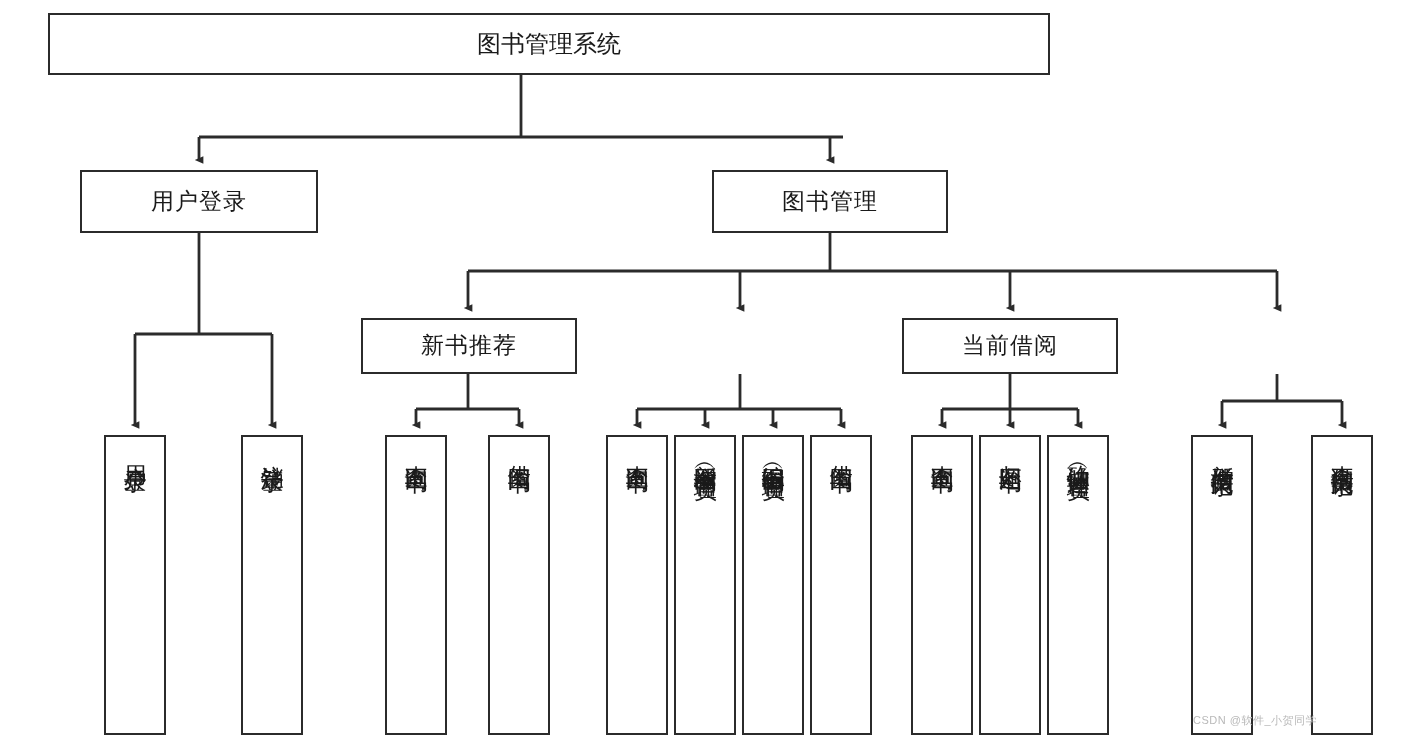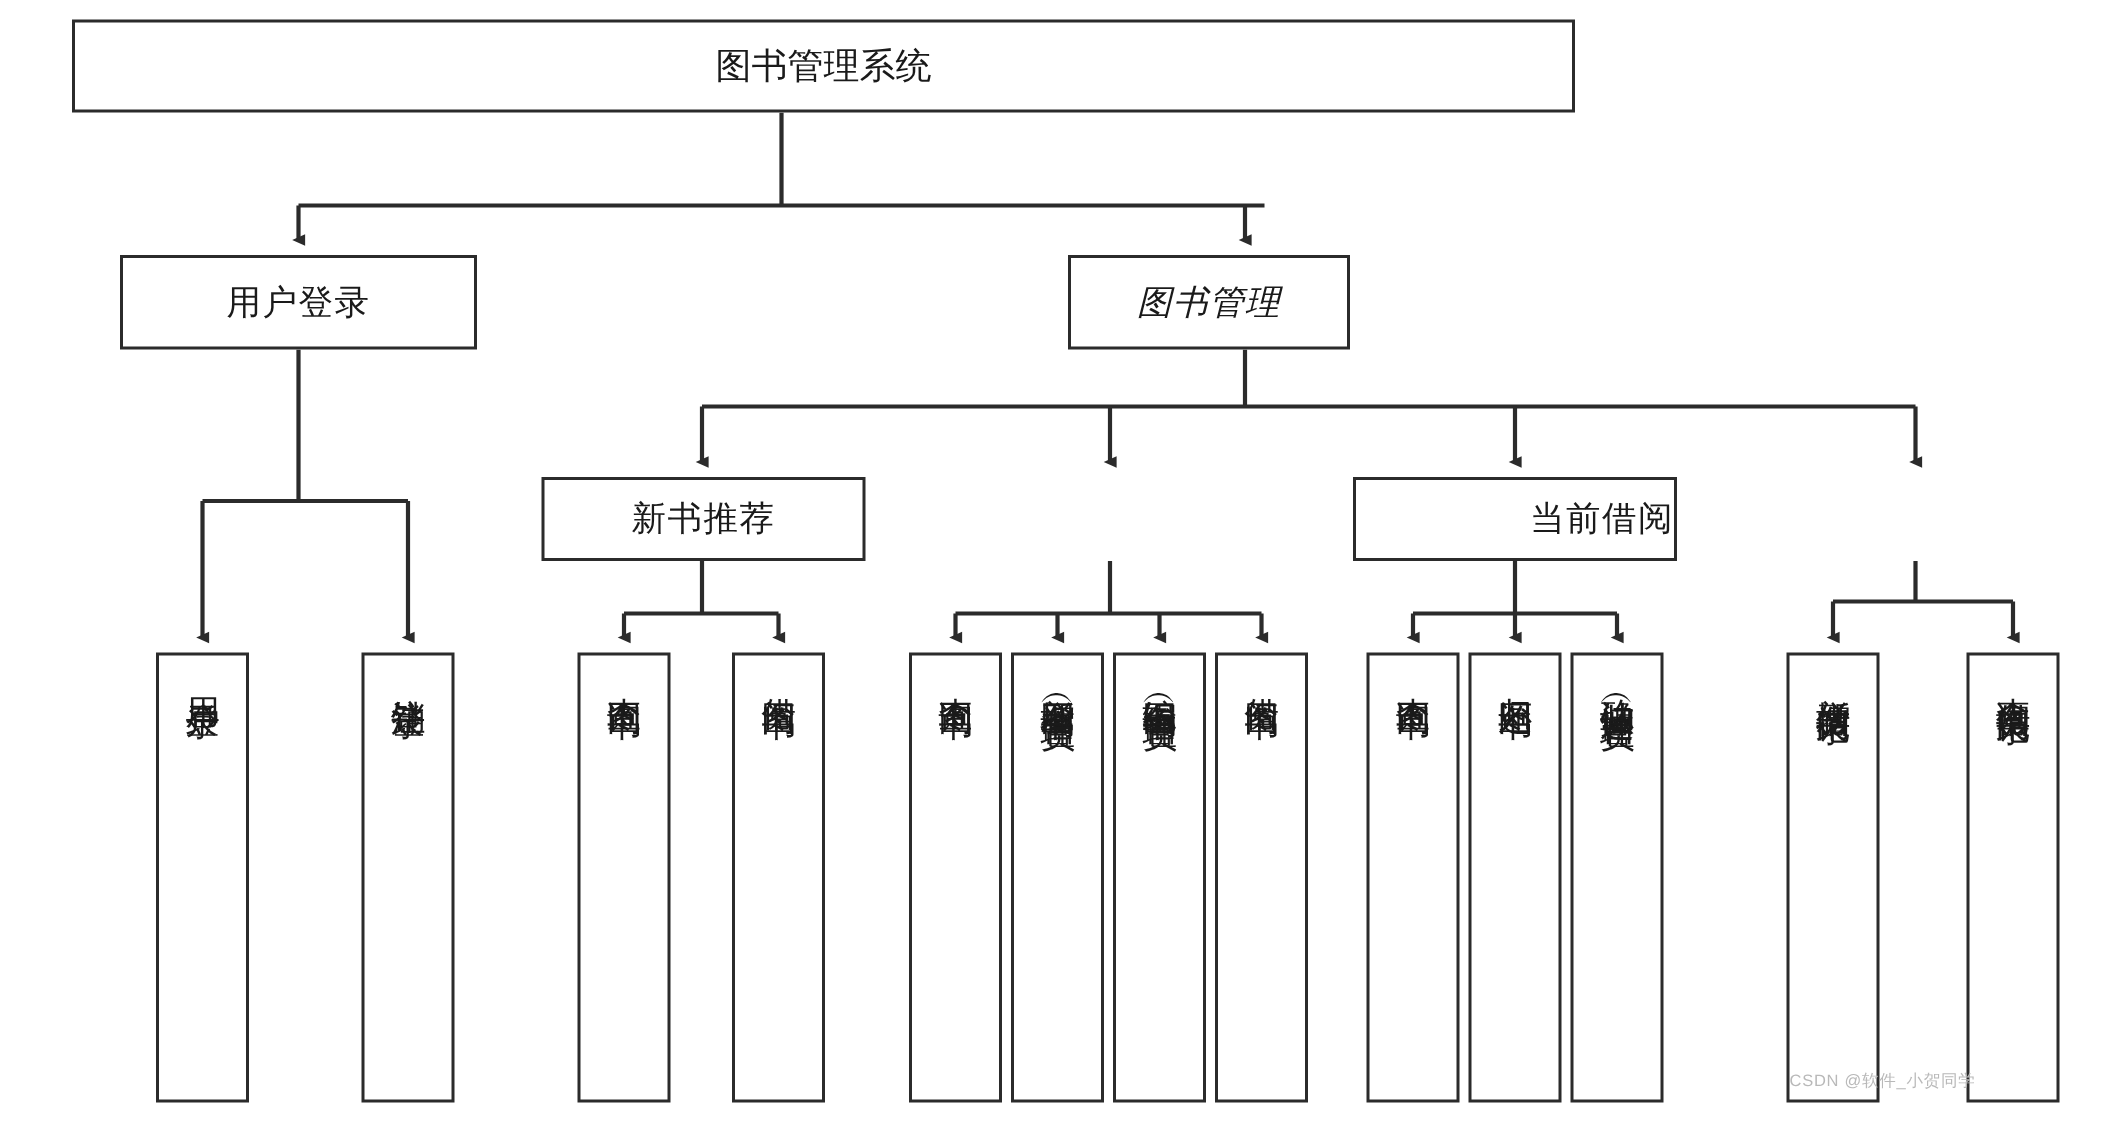--- a/index.html
+++ b/index.html
@@ -122,30 +122,30 @@
   </svg>
 
   <div class="node root" style="left:20px; top:13px; width:1002px; height:62px;margin-left:28px;">
     <span>图书管理系统</span>
   </div>
 
   <div class="node h" style="left:80px; top:170px; width:238px; height:63px;">
     <span>用户登录</span>
   </div>
 
-  <div class="node h" style="left:712px; top:170px; width:188px; height:63px;font-style:italic;">
+  <div class="node h" style="left:712px; top:170px; width:236px; height:63px;">
     <span>图书管理</span>
   </div>
 
   <div class="node h" style="left:361px; top:318px; width:216px; height:56px;">
     <span>新书推荐</span>
   </div>
 
 
-  <div class="node h" style="left:902px; top:318px; width:216px; height:56px;justify-content:flex-end;">
+  <div class="node h" style="left:902px; top:318px; width:216px; height:56px;">
     <span>当前借阅</span>
   </div>
 
 
   <div class="node leaf" style="left:104px; top:435px; width:62px; height:300px;">
     <span class="vtext">用户登录</span>
   </div>
 
   <div class="node leaf" style="left:241px; top:435px; width:62px; height:300px;">
     <span class="vtext">注销登录</span>

